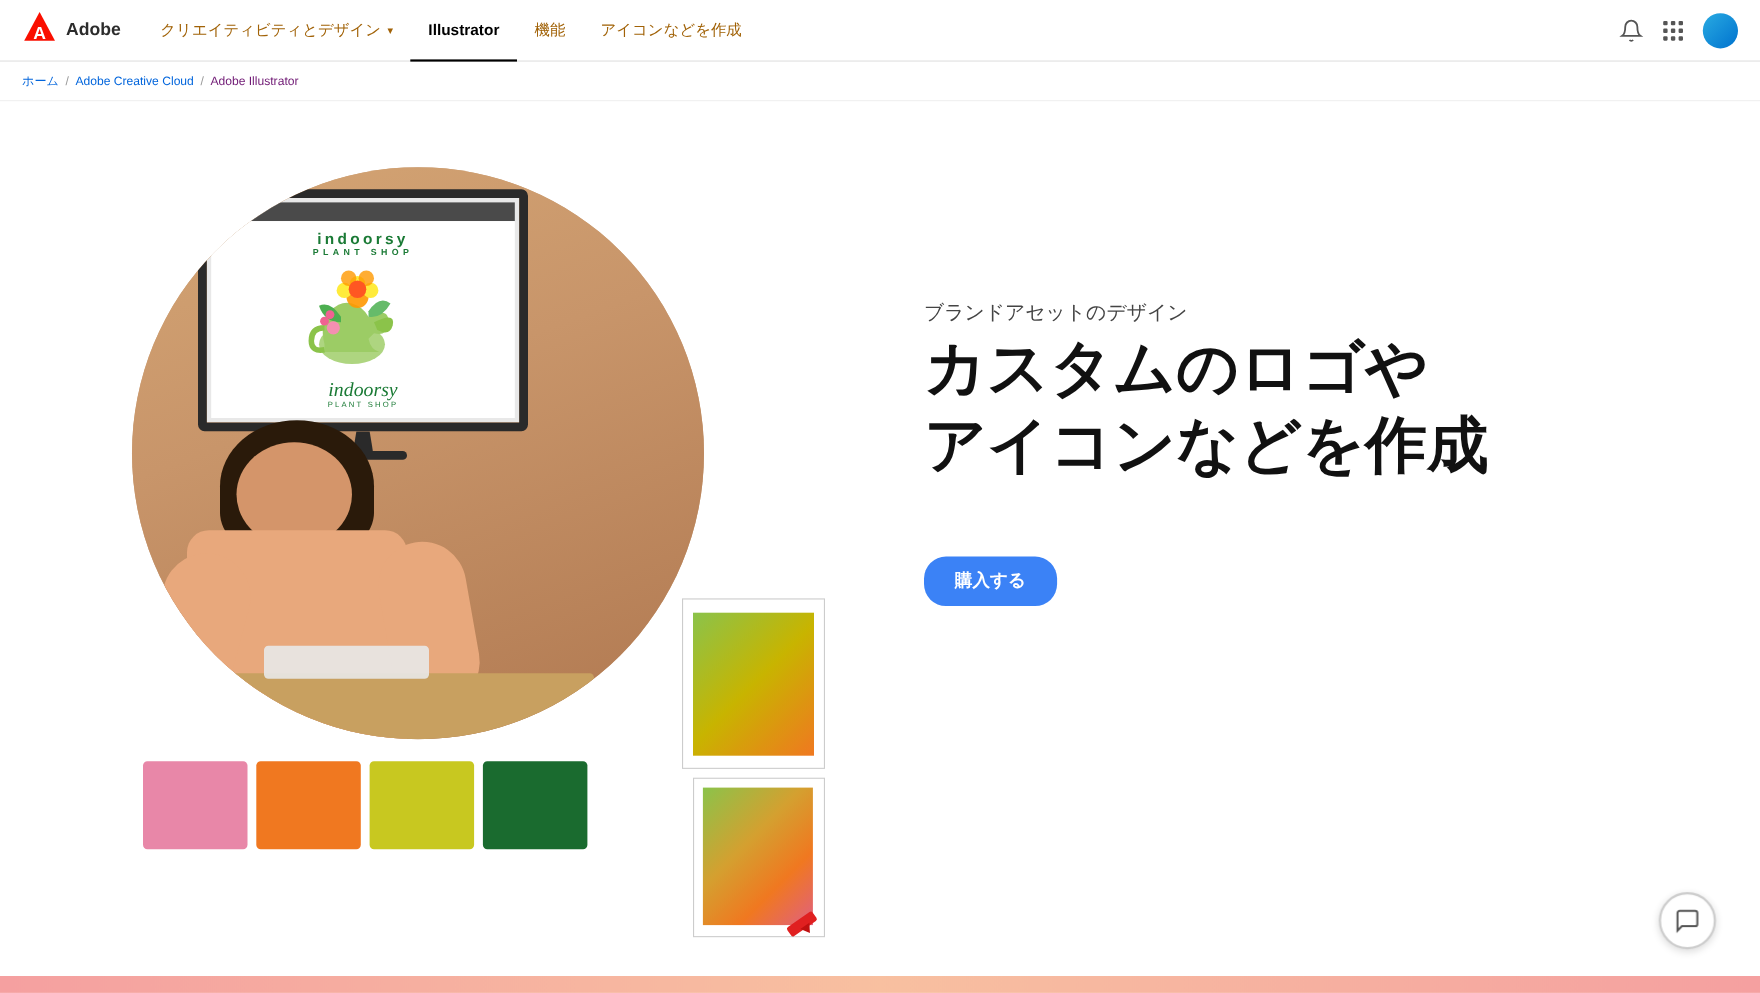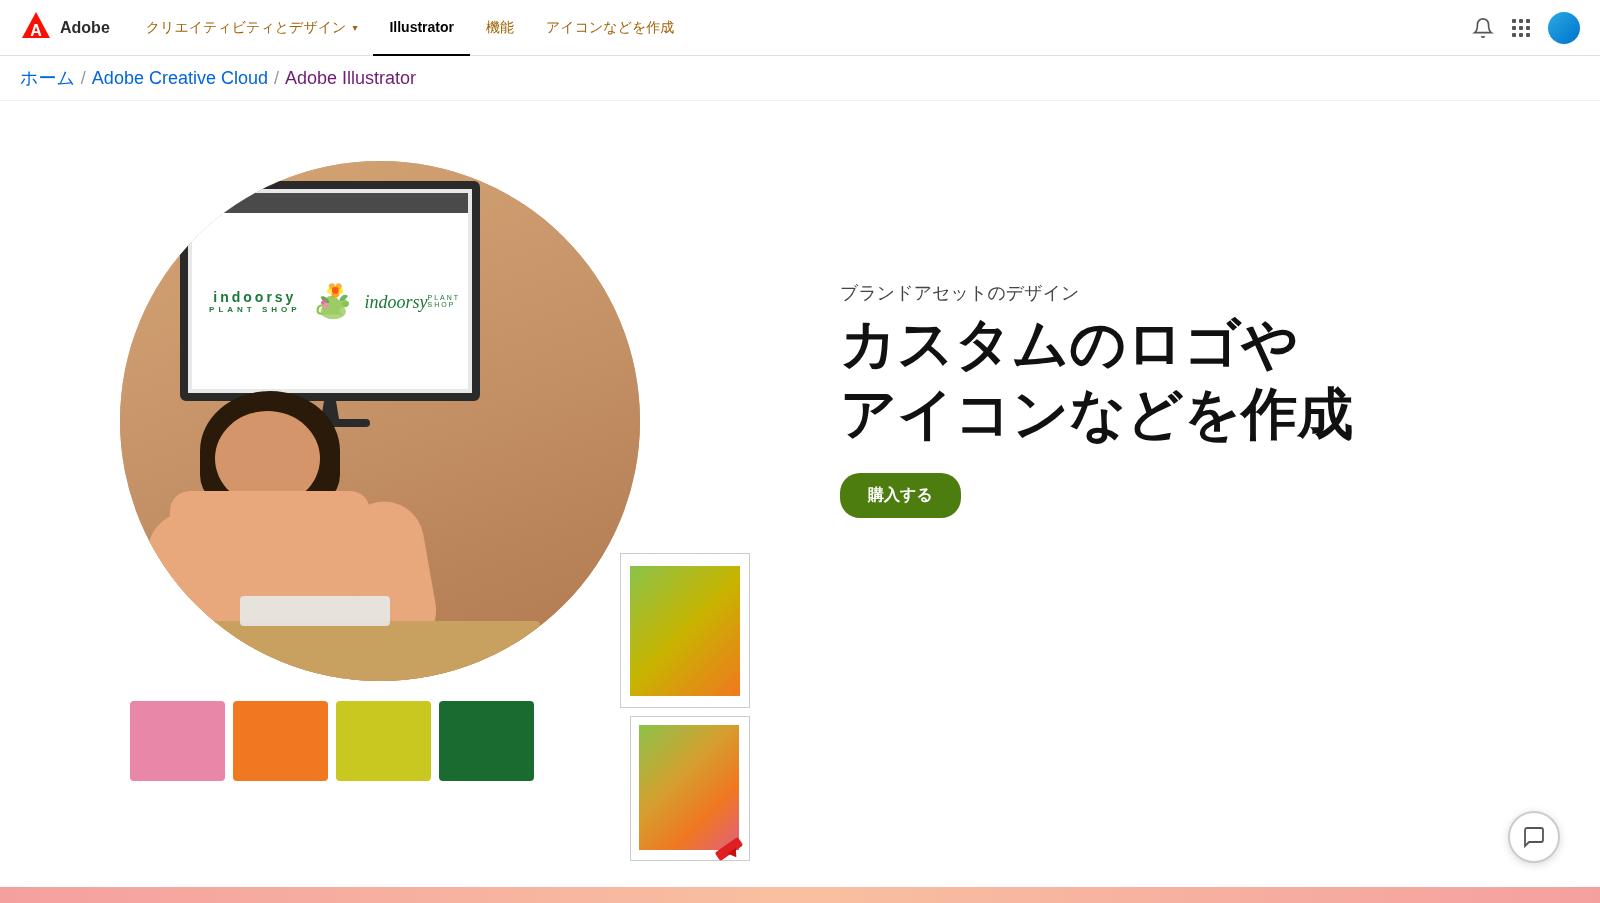--- a/index.html
+++ b/index.html
@@ -85,21 +85,21 @@
       justify-content: center;
       cursor: pointer;
     }
 
     
     .breadcrumb {
       display: flex;
       align-items: center;
       gap: 6px;
       padding: 10px 20px;
-      font-size: 18px;
+      font-size: 11px;
       color: #555;
       border-bottom: 1px solid #f0f0f0;
     }
     .breadcrumb-sep { color: #999; }
     .breadcrumb-link { color: #0265dc; cursor: pointer; }
     .breadcrumb-current { color: #701a75; }
 
     
     .main-content {
       display: flex;
@@ -162,21 +162,21 @@
     .monitor-dot {
       width: 6px;
       height: 6px;
       border-radius: 50%;
       background: #888;
     }
     .monitor-canvas {
       flex: 1;
       background: #fff;
       display: flex;
-      flex-direction: row;
+      flex-direction: column;
       align-items: center;
       padding: 8px;
       position: relative;
     }
 
     
     .plant-shop-logo {
       display: flex;
       flex-direction: column;
       align-items: center;
@@ -222,29 +222,30 @@
       margin-bottom: 24px;
     }
     .description-text {
       font-size: 16px;
       color: #333;
       line-height: 1.7;
       margin-bottom: 32px;
       max-width: 420px;
     }
     .buy-button {
-      background: #4d7c0f;
+      background: #3b82f6;
       color: #fff;
       border: none;
       border-radius: 20px;
       padding: 12px 28px;
       font-size: 16px;
       cursor: pointer;
       font-weight: 600;
       display: inline-block;
+      margin-top: 42px;
     }
 
     
     .chat-button {
       position: fixed;
       bottom: 40px;
       right: 40px;
       width: 52px;
       height: 52px;
       border-radius: 50%;

